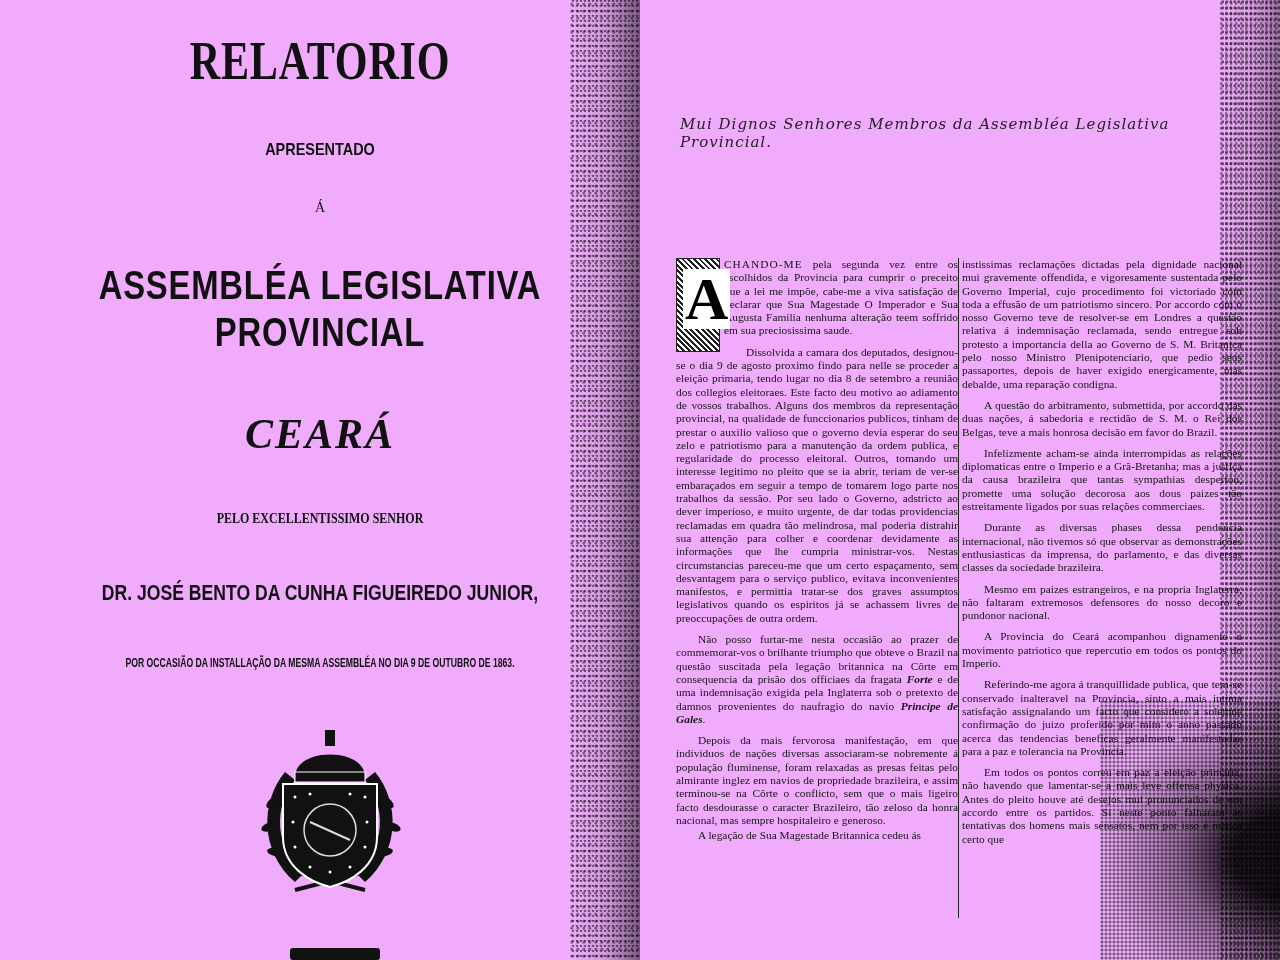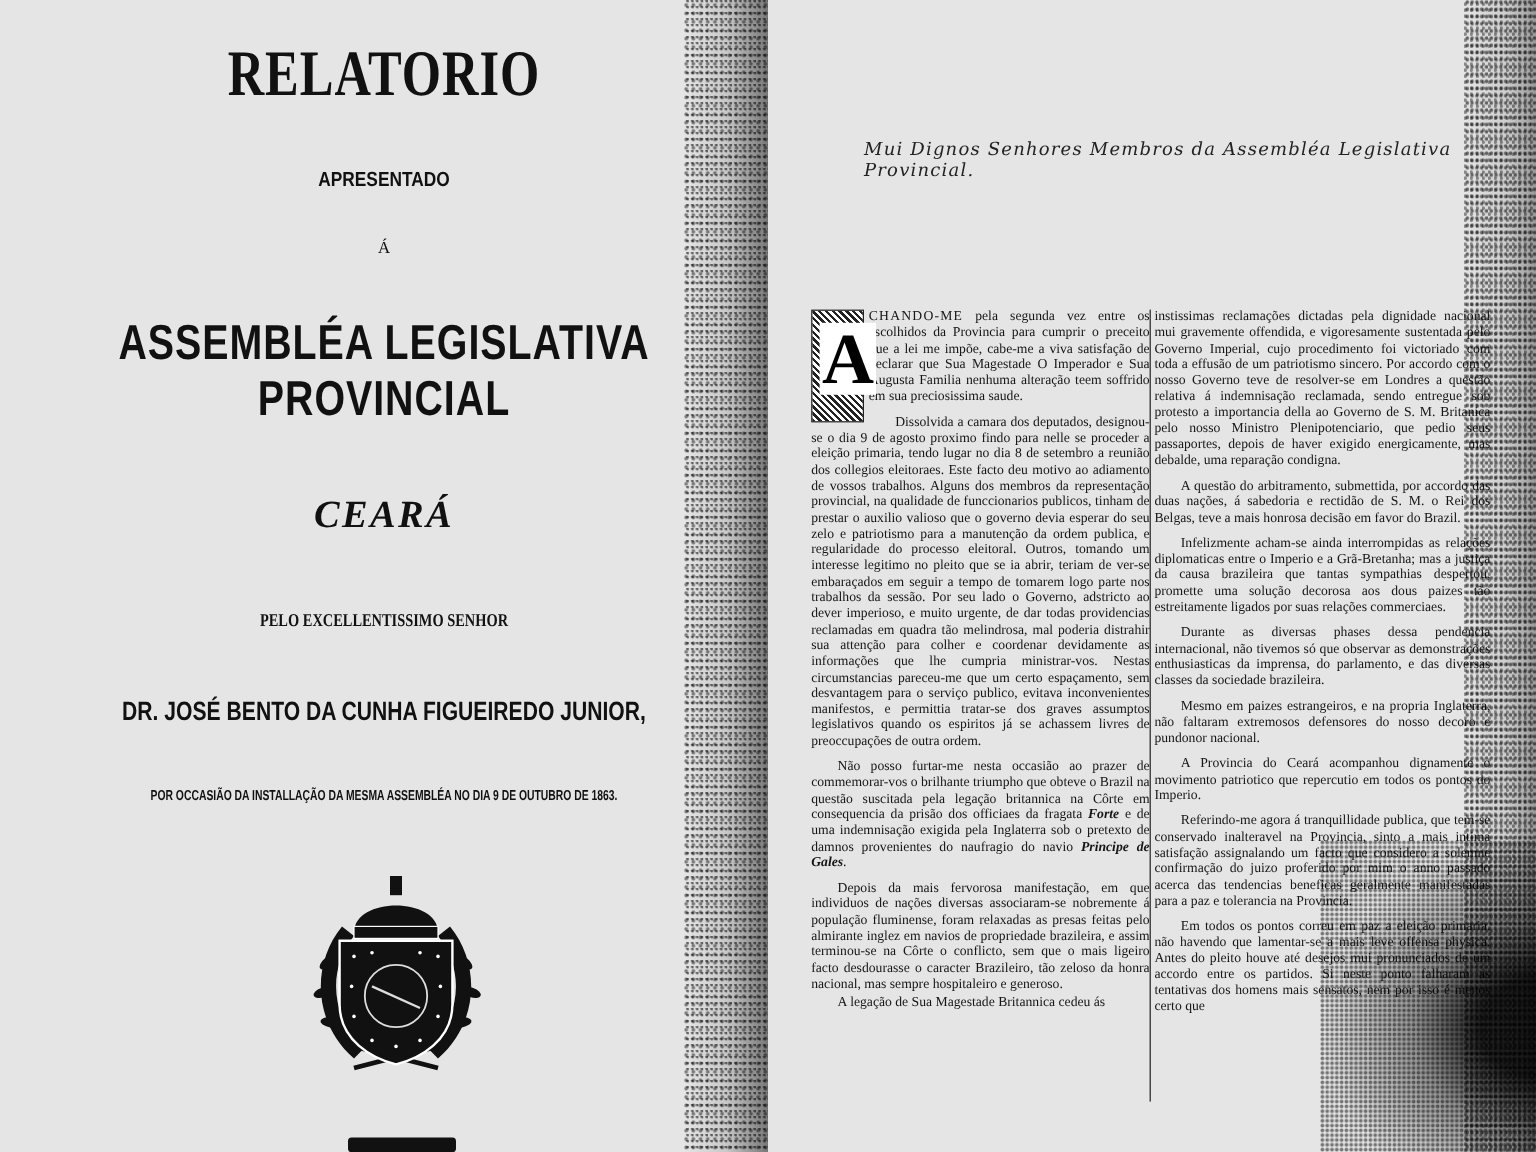--- a/index.html
+++ b/index.html
@@ -1,17 +1,17 @@
 <!DOCTYPE html>
 <html><head>
 <meta charset="utf-8">
 <style>
   html, body { margin:0; padding:0; }
   body { width:1280px; height:960px; overflow:hidden; background:#fff; position:relative; font-family:"Liberation Serif", serif; color:#111; }
-  .page { position:absolute; top:0; height:960px; overflow:hidden; background:#e5e5e5; }
+  .page { position:absolute; top:0; height:960px; overflow:hidden; background:#f0abfc; }
   #left-page { left:0; width:640px; }
   #right-page { left:640px; width:640px; }
   
   .edge-noise { position:absolute; top:0; height:960px; pointer-events:none; }
   #left-page .edge-noise { right:0; width:70px;
     background:
       radial-gradient(circle at 80% 10%, rgba(0,0,0,.55) 0 1px, transparent 2px) 0 0/4px 5px,
       radial-gradient(circle at 30% 60%, rgba(0,0,0,.45) 0 1px, transparent 2px) 0 0/6px 7px,
       linear-gradient(to right, rgba(255,255,255,0) 0%, rgba(40,40,40,.15) 50%, rgba(10,10,10,.5) 100%);
   }
@@ -27,29 +27,29 @@
       radial-gradient(circle at 50% 50%, rgba(0,0,0,.5) 0 1px, transparent 2px) 0 0/4px 4px;
   }
 
   
   .center { position:absolute; left:0; width:640px; text-align:center; }
   .t-relatorio { top:30px; font-family:"Liberation Serif", serif; font-weight:bold; font-size:54px; letter-spacing:1px; transform:scaleX(0.78); transform-origin:center; }
   .t-apresentado { top:140px; font-family:"Liberation Sans", sans-serif; font-weight:bold; font-size:17px; transform:scaleX(0.85); }
   .t-a { top:200px; font-size:14px; }
   .t-assembly { top:262px; font-family:"Liberation Sans", sans-serif; font-weight:bold; font-size:41px; transform:scaleX(0.8); letter-spacing:1px; }
   .t-do { top:364px; font-size:10px; font-weight:bold; letter-spacing:2px; }
-  .t-ceara { top:410px; font-family:"Liberation Serif", serif; font-weight:bold; font-style:italic; font-size:32px; letter-spacing:2px; }
+  .t-ceara { top:410px; font-family:"Liberation Serif", serif; font-weight:bold; font-style:italic; font-size:42px; letter-spacing:2px; }
   .t-pelo { top:510px; font-family:"Liberation Serif", serif; font-weight:bold; font-size:15px; transform:scaleX(0.8); }
   .t-dr { top:580px; font-family:"Liberation Sans", sans-serif; font-weight:bold; font-size:22px; transform:scaleX(0.8); }
   .t-por { top:656px; font-family:"Liberation Sans", sans-serif; font-weight:bold; font-size:12px; transform:scaleX(0.72); }
   .coat { position:absolute; left:255px; top:722px; width:150px; height:180px; }
   .t-bottom { position:absolute; left:290px; top:948px; width:90px; height:12px; background:#111; border-radius:3px; }
 
   
-  .salutation { position:absolute; left:40px; top:115px; width:560px; font-family:"DejaVu Serif", serif; font-style:italic; font-size:15px; letter-spacing:1px; color:#222;margin-left:40px; }
+  .salutation { position:absolute; left:40px; top:115px; width:560px; font-family:"DejaVu Serif", serif; font-style:italic; font-size:15px; letter-spacing:1px; color:#222; }
   .col { position:absolute; top:258px; width:282px; font-family:"Liberation Serif", serif; font-size:11.4px; line-height:13.3px; text-align:justify; color:#151515; }
   #col-1 { left:36px; }
   #col-2 { left:322px; width:280px; }
   .col-divider { position:absolute; left:318px; top:258px; width:1px; height:660px; background:#222; }
   .col p { margin:0 0 8px 0; text-indent:22px; }
   .col p.first { text-indent:0; }
   .dropcap { float:left; width:42px; height:92px; margin:0 4px 0 0; background:
       repeating-linear-gradient(45deg, #222 0 2px, #fff 2px 4px); border:1px solid #222; position:relative; }
   .dropcap span { position:absolute; left:6px; top:10px; font-size:60px; font-weight:bold; color:#000; background:#fff; line-height:60px; padding:0 2px; }
   .smallcaps { font-weight:normal; letter-spacing:1px; }

